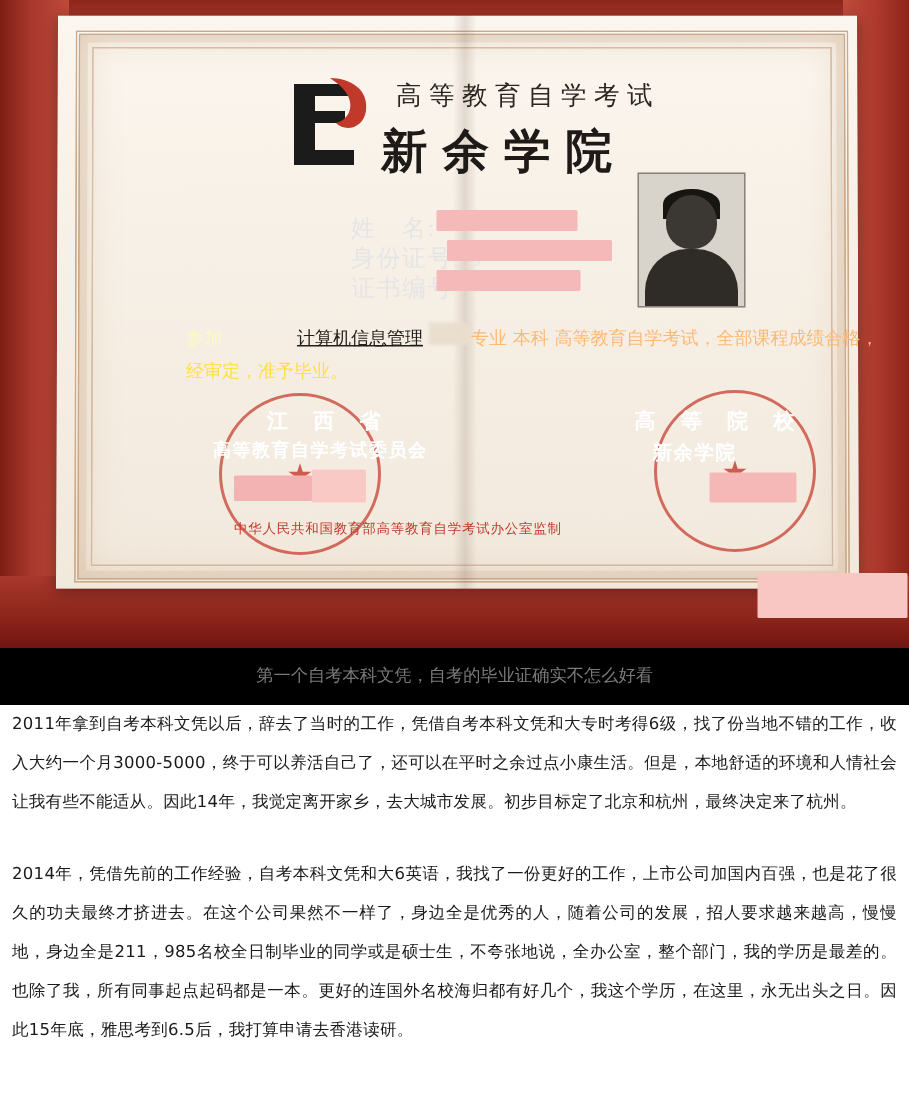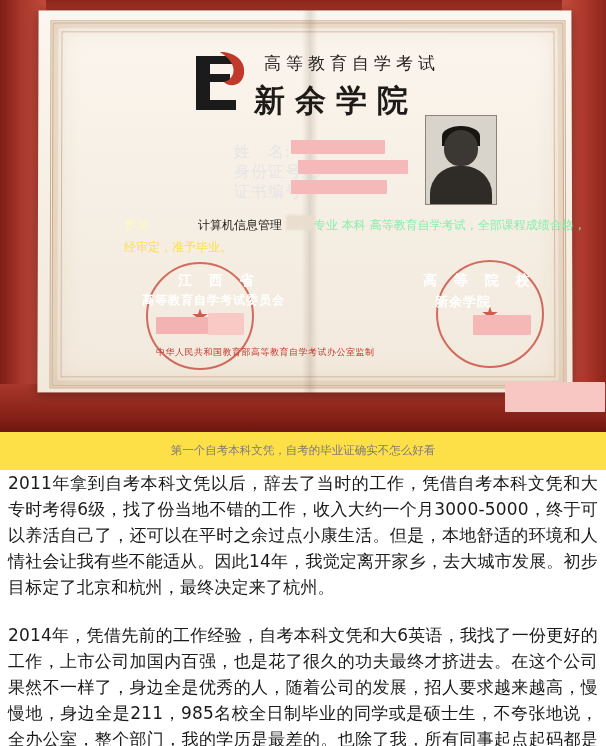--- a/index.html
+++ b/index.html
@@ -183,34 +183,35 @@
     color: #fef9c3;
     letter-spacing: .5px;
     white-space: nowrap;
   }
   .body-major {
     position: absolute;
     left: 160px; top: 207px;
     font-family: "DejaVu Serif", serif;
     font-size: 12px;
     color: #23201c;
+    text-decoration: underline;
   }
   .body-blur {
     position: absolute;
     left: 248px; top: 205px;
     width: 28px; height: 15px;
     background: rgba(233,221,205,.95);
     filter: blur(1px);
   }
   .body-rest {
     position: absolute;
     left: 276px; top: 207px;
     font-family: "DejaVu Serif", serif;
     font-size: 12px;
-    color: #86efac;
+    color: #fdba74;
     white-space: nowrap;
   }
   .body2 {
     position: absolute;
     left: 86px; top: 229px;
     font-family: "DejaVu Serif", serif;
     font-size: 12px;
     color: #fde047;
     white-space: nowrap;
   }
@@ -254,31 +255,31 @@
     white-space: nowrap;
   }
 
   
   .caption {
     width: 606px;
     text-align: center;
     font-size: 11.5px;
     color: #7a7a7a;
     padding: 11px 0 12px;
-    background: #fde047;
+    background: #000000;
   }
 
   
   .article {
     padding: 0 8px;
     background: #fff;
   }
   .article p {
     margin: 0 0 22px 0;
-    font-size: 17px;
+    font-size: 11px;
     line-height: 26px;
     color: #1a1a1a;
     text-align: justify;
     letter-spacing: .2px;
   }
 </style>
 </head>
 <body>
 
 <div class="page">

